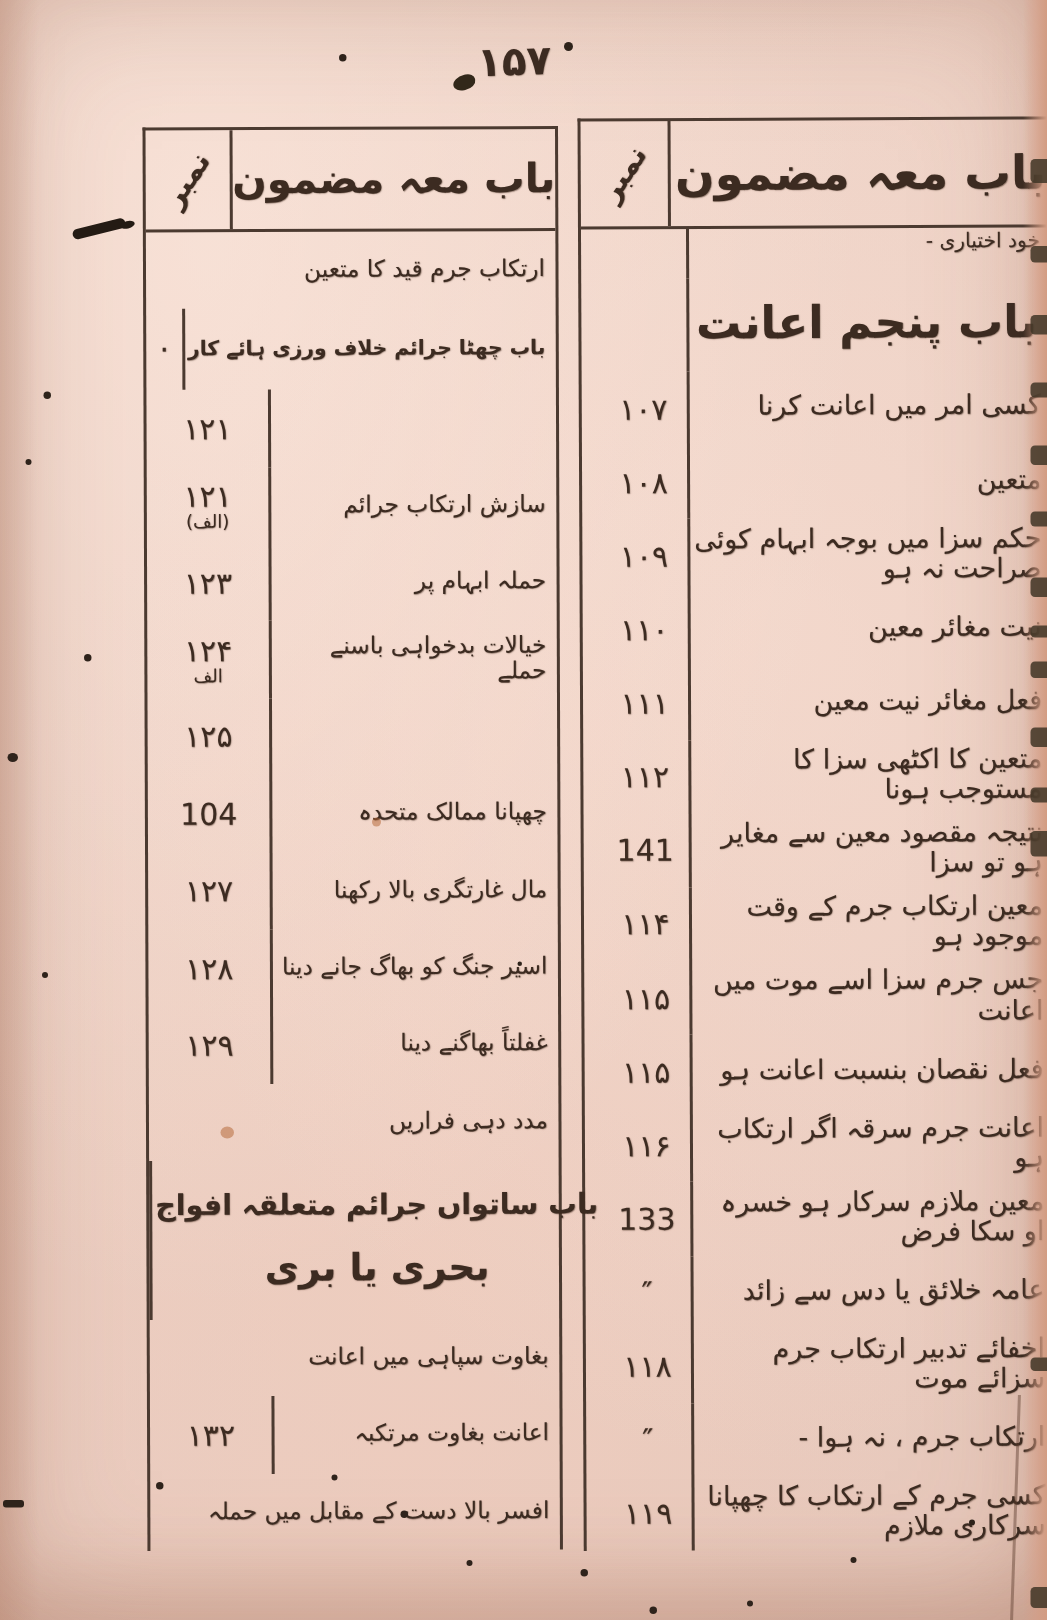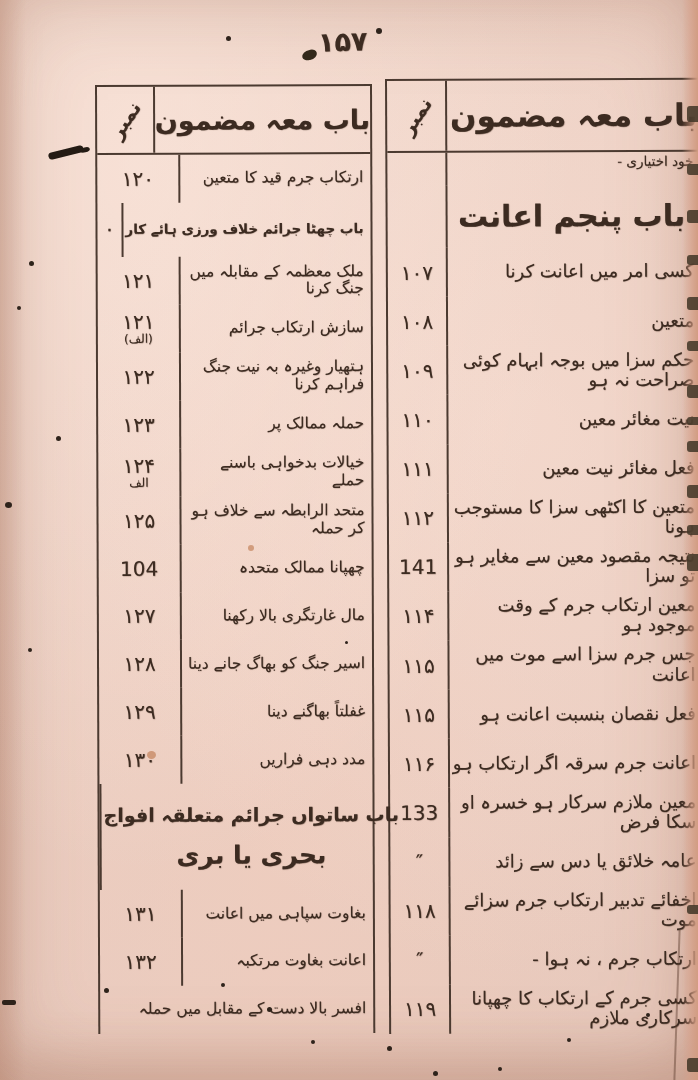--- a/index.html
+++ b/index.html
@@ -54,21 +54,21 @@
   #table-left  .numcol-head{width:81px;}
   .numcol-head span{transform:rotate(-56deg);font-size:19px;font-weight:bold;white-space:nowrap;}
   .subject-head{flex:1;display:flex;align-items:center;justify-content:center;font-weight:bold;white-space:nowrap;}
   #table-right .subject-head{font-size:31px;}
   #table-left  .subject-head{font-size:27px;}
 
   .rows{flex:1;display:flex;flex-direction:column;min-height:0;}
   .row{display:flex;flex:1 1 0;min-height:0;}
   .row .num{display:flex;flex-direction:column;align-items:center;justify-content:center;
     border-right:2px solid #4b3a30;font-size:20px;line-height:1;}
-  #table-right .row .num{width:58px;}
+  #table-right .row .num{width:58px;padding-left:12px;}
   #table-left  .row .num{width:81px;}
   .num-sub{font-size:12px;margin-top:1px;}
   .row .content{flex:1;display:flex;align-items:center;justify-content:flex-start;
     direction:rtl;text-align:right;padding:0 7px 0 2px;
     font-size:18px;line-height:1.12;overflow:visible;}
   #table-left .row .content{font-size:15.5px;}
 
   .row.small{flex:0 0 33px;}
   .row.small .content{font-size:13.5px;align-items:flex-start;padding-top:2px;}
 
@@ -216,68 +216,57 @@
 
 <div class="toc-table ink" id="table-left">
   <div class="thead">
     <div class="numcol-head">
       <span>نمبر</span>
     </div>
     <div class="subject-head">باب معہ مضمون</div>
   </div>
   <div class="rows">
       <div class="row normal">
-        <div class="cell num">
-          <span>۱۲۰</span>
-        </div>
         <div class="cell content">ارتکاب جرم قید کا متعین</div>
       </div>
       <div class="row chapter">
         <div class="cell num">
           <span>·</span>
         </div>
         <div class="cell content">باب چھٹا جرائم خلاف ورزی ہائے کار</div>
       </div>
       <div class="row normal">
         <div class="cell num">
           <span>۱۲۱</span>
         </div>
-        <div class="cell content">ملک معظمہ کے مقابلہ میں جنگ کرنا</div>
       </div>
       <div class="row normal">
         <div class="cell num">
           <span>۱۲۱</span>
           <span class="num-sub">(الف)</span>
         </div>
         <div class="cell content">سازش ارتکاب جرائم</div>
       </div>
       <div class="row normal">
         <div class="cell num">
-          <span>۱۲۲</span>
-        </div>
-        <div class="cell content">ہتھیار وغیرہ بہ نیت جنگ فراہم کرنا</div>
-      </div>
-      <div class="row normal">
-        <div class="cell num">
           <span>۱۲۳</span>
         </div>
-        <div class="cell content">حملہ ممالک پر</div>
+        <div class="cell content">حملہ ابہام پر</div>
       </div>
       <div class="row normal">
         <div class="cell num">
           <span>۱۲۴</span>
           <span class="num-sub">الف</span>
         </div>
         <div class="cell content">خیالات بدخواہی باسنے حملے</div>
       </div>
       <div class="row normal">
         <div class="cell num">
           <span>۱۲۵</span>
         </div>
-        <div class="cell content">متحد الرابطہ سے خلاف ہو کر حملہ</div>
       </div>
       <div class="row normal">
         <div class="cell num">
           <span>104</span>
         </div>
         <div class="cell content">چھپانا ممالک متحدہ</div>
       </div>
       <div class="row normal">
         <div class="cell num">
           <span>۱۲۷</span>
@@ -290,36 +279,30 @@
         </div>
         <div class="cell content">اسیر جنگ کو بھاگ جانے دینا</div>
       </div>
       <div class="row normal">
         <div class="cell num">
           <span>۱۲۹</span>
         </div>
         <div class="cell content">غفلتاً بھاگنے دینا</div>
       </div>
       <div class="row normal">
-        <div class="cell num">
-          <span>۱۳۰</span>
-        </div>
         <div class="cell content">مدد دہی فراریں</div>
       </div>
       <div class="row chapter2">
         <div class="cell num"></div>
         <div class="cell content">
           <div class="line1">باب ساتواں جرائم متعلقہ افواج</div>
           <div class="line2">بحری یا بری</div>
         </div>
       </div>
       <div class="row normal">
-        <div class="cell num">
-          <span>۱۳۱</span>
-        </div>
         <div class="cell content">بغاوت سپاہی میں اعانت</div>
       </div>
       <div class="row normal">
         <div class="cell num">
           <span>۱۳۲</span>
         </div>
         <div class="cell content">اعانت بغاوت مرتکبہ</div>
       </div>
       <div class="row normal">
         <div class="cell content">افسر بالا دست کے مقابل میں حملہ</div>

